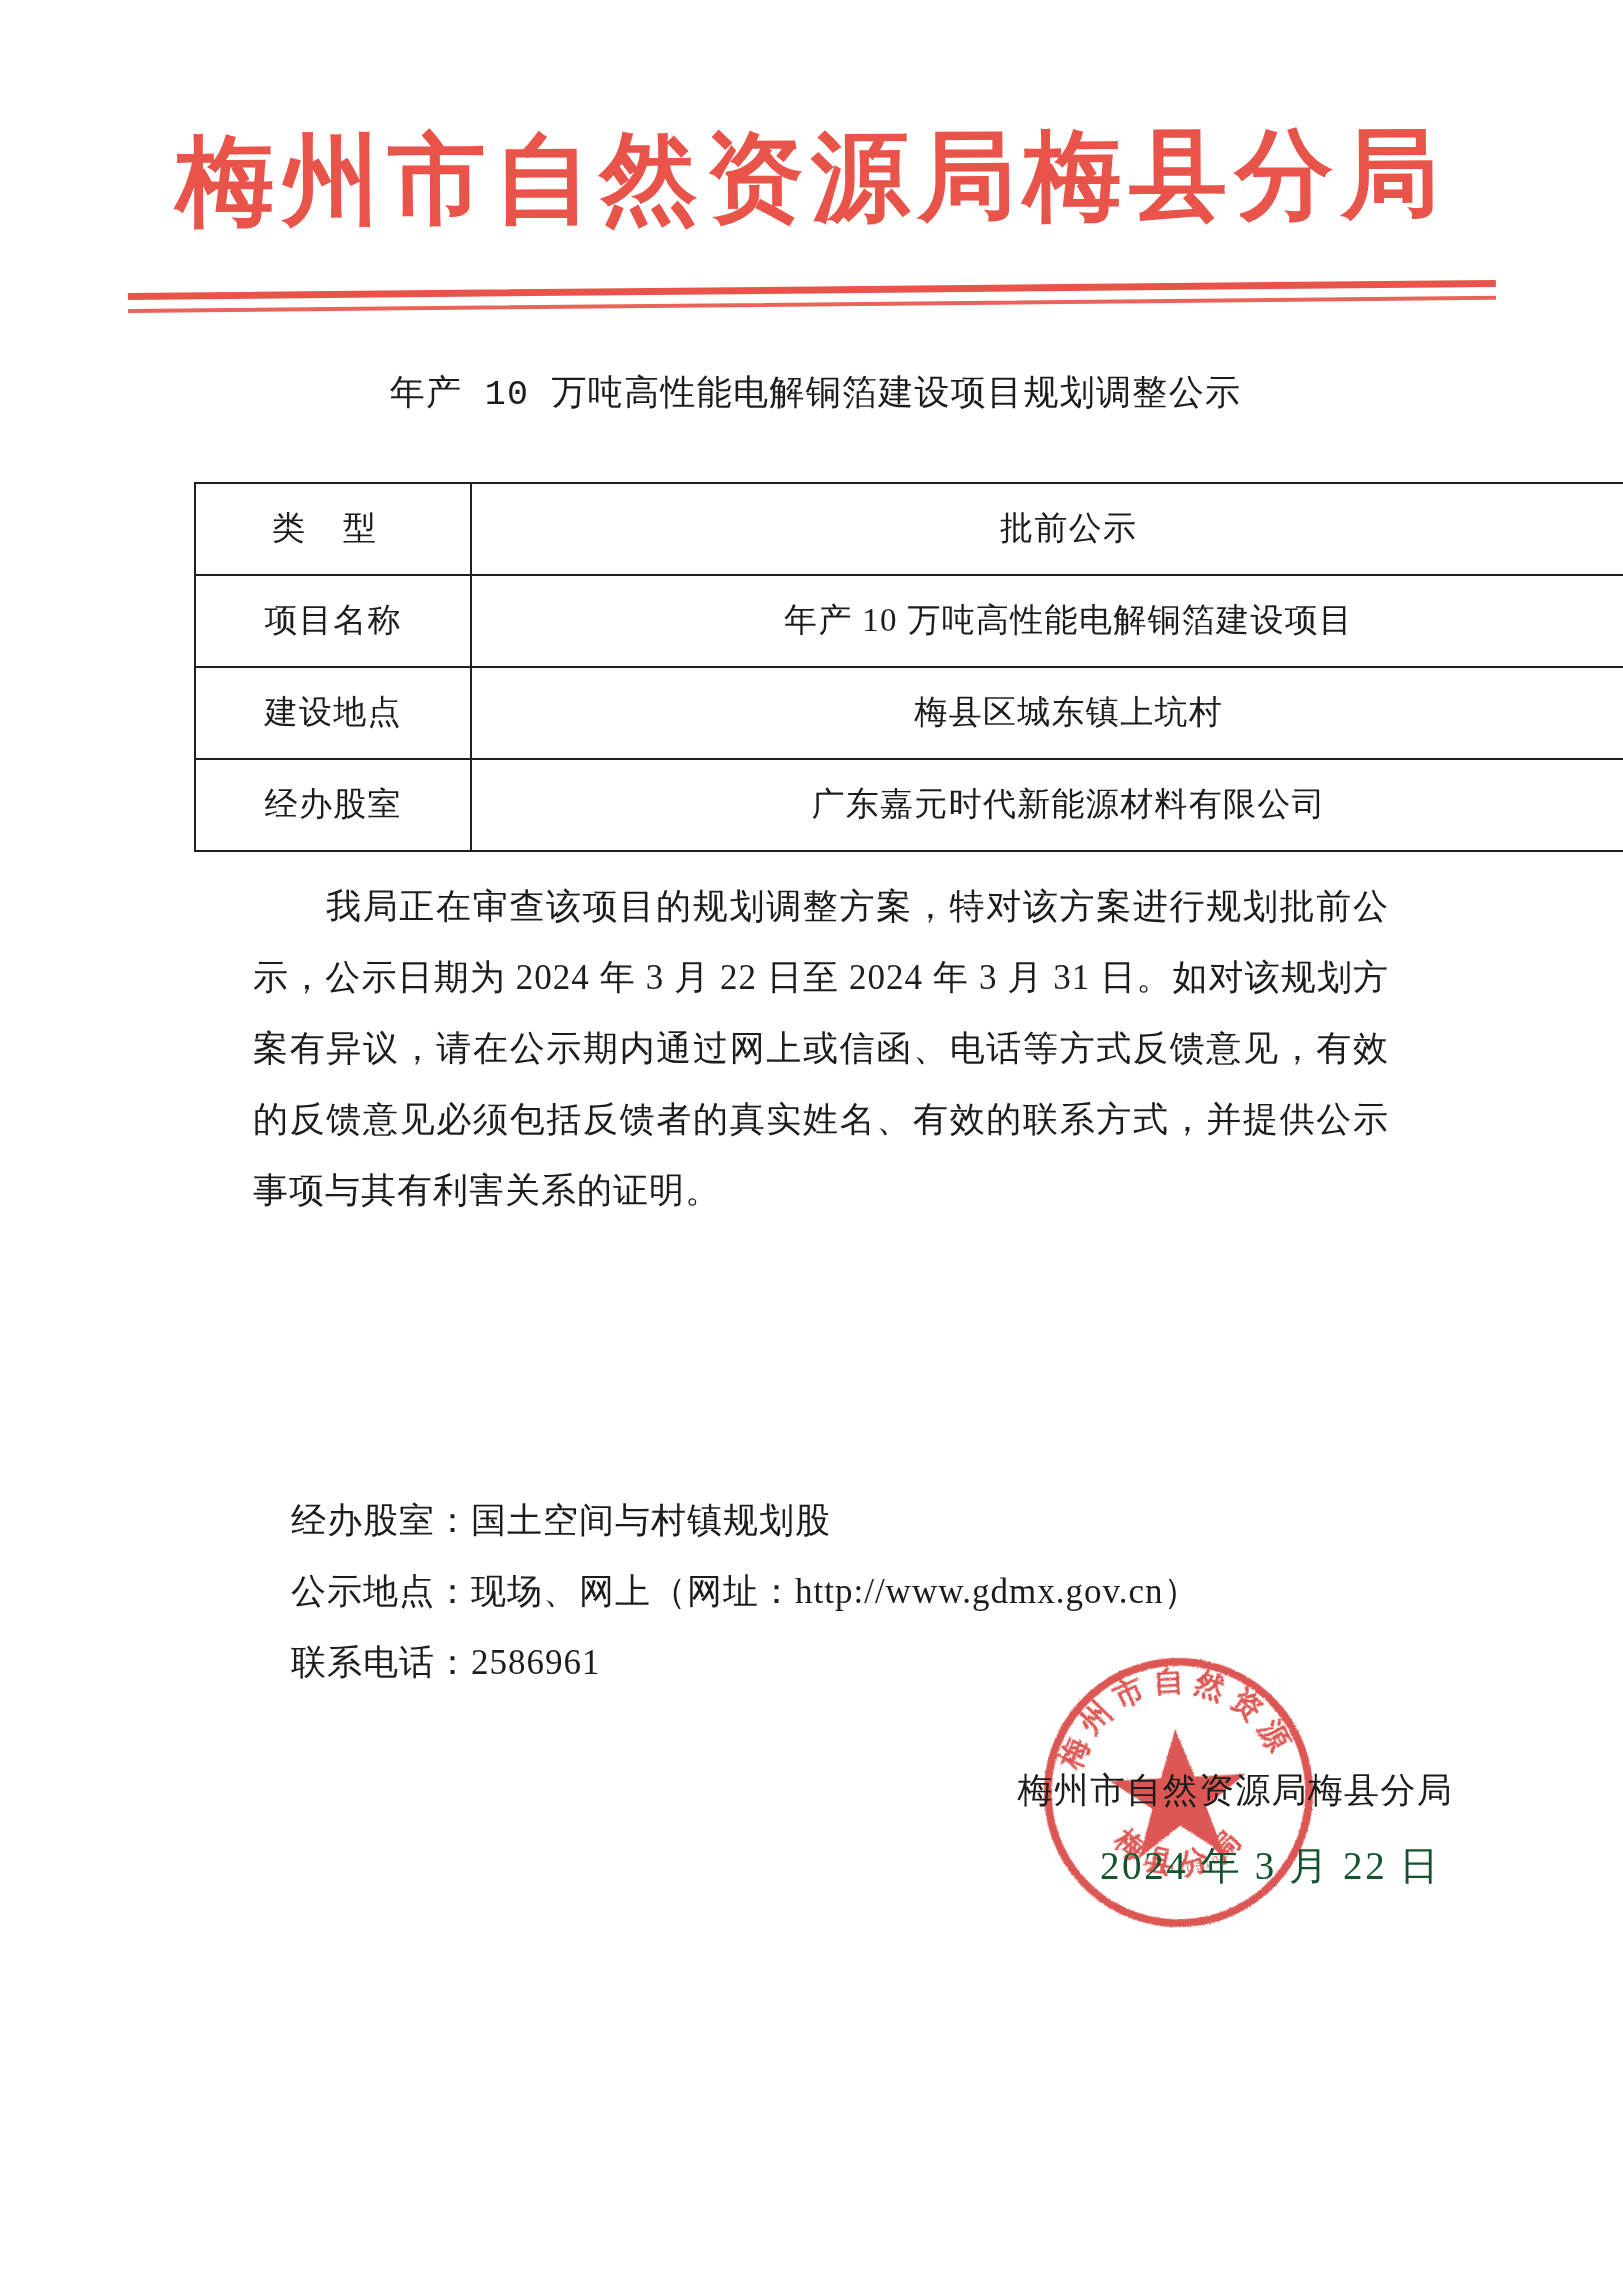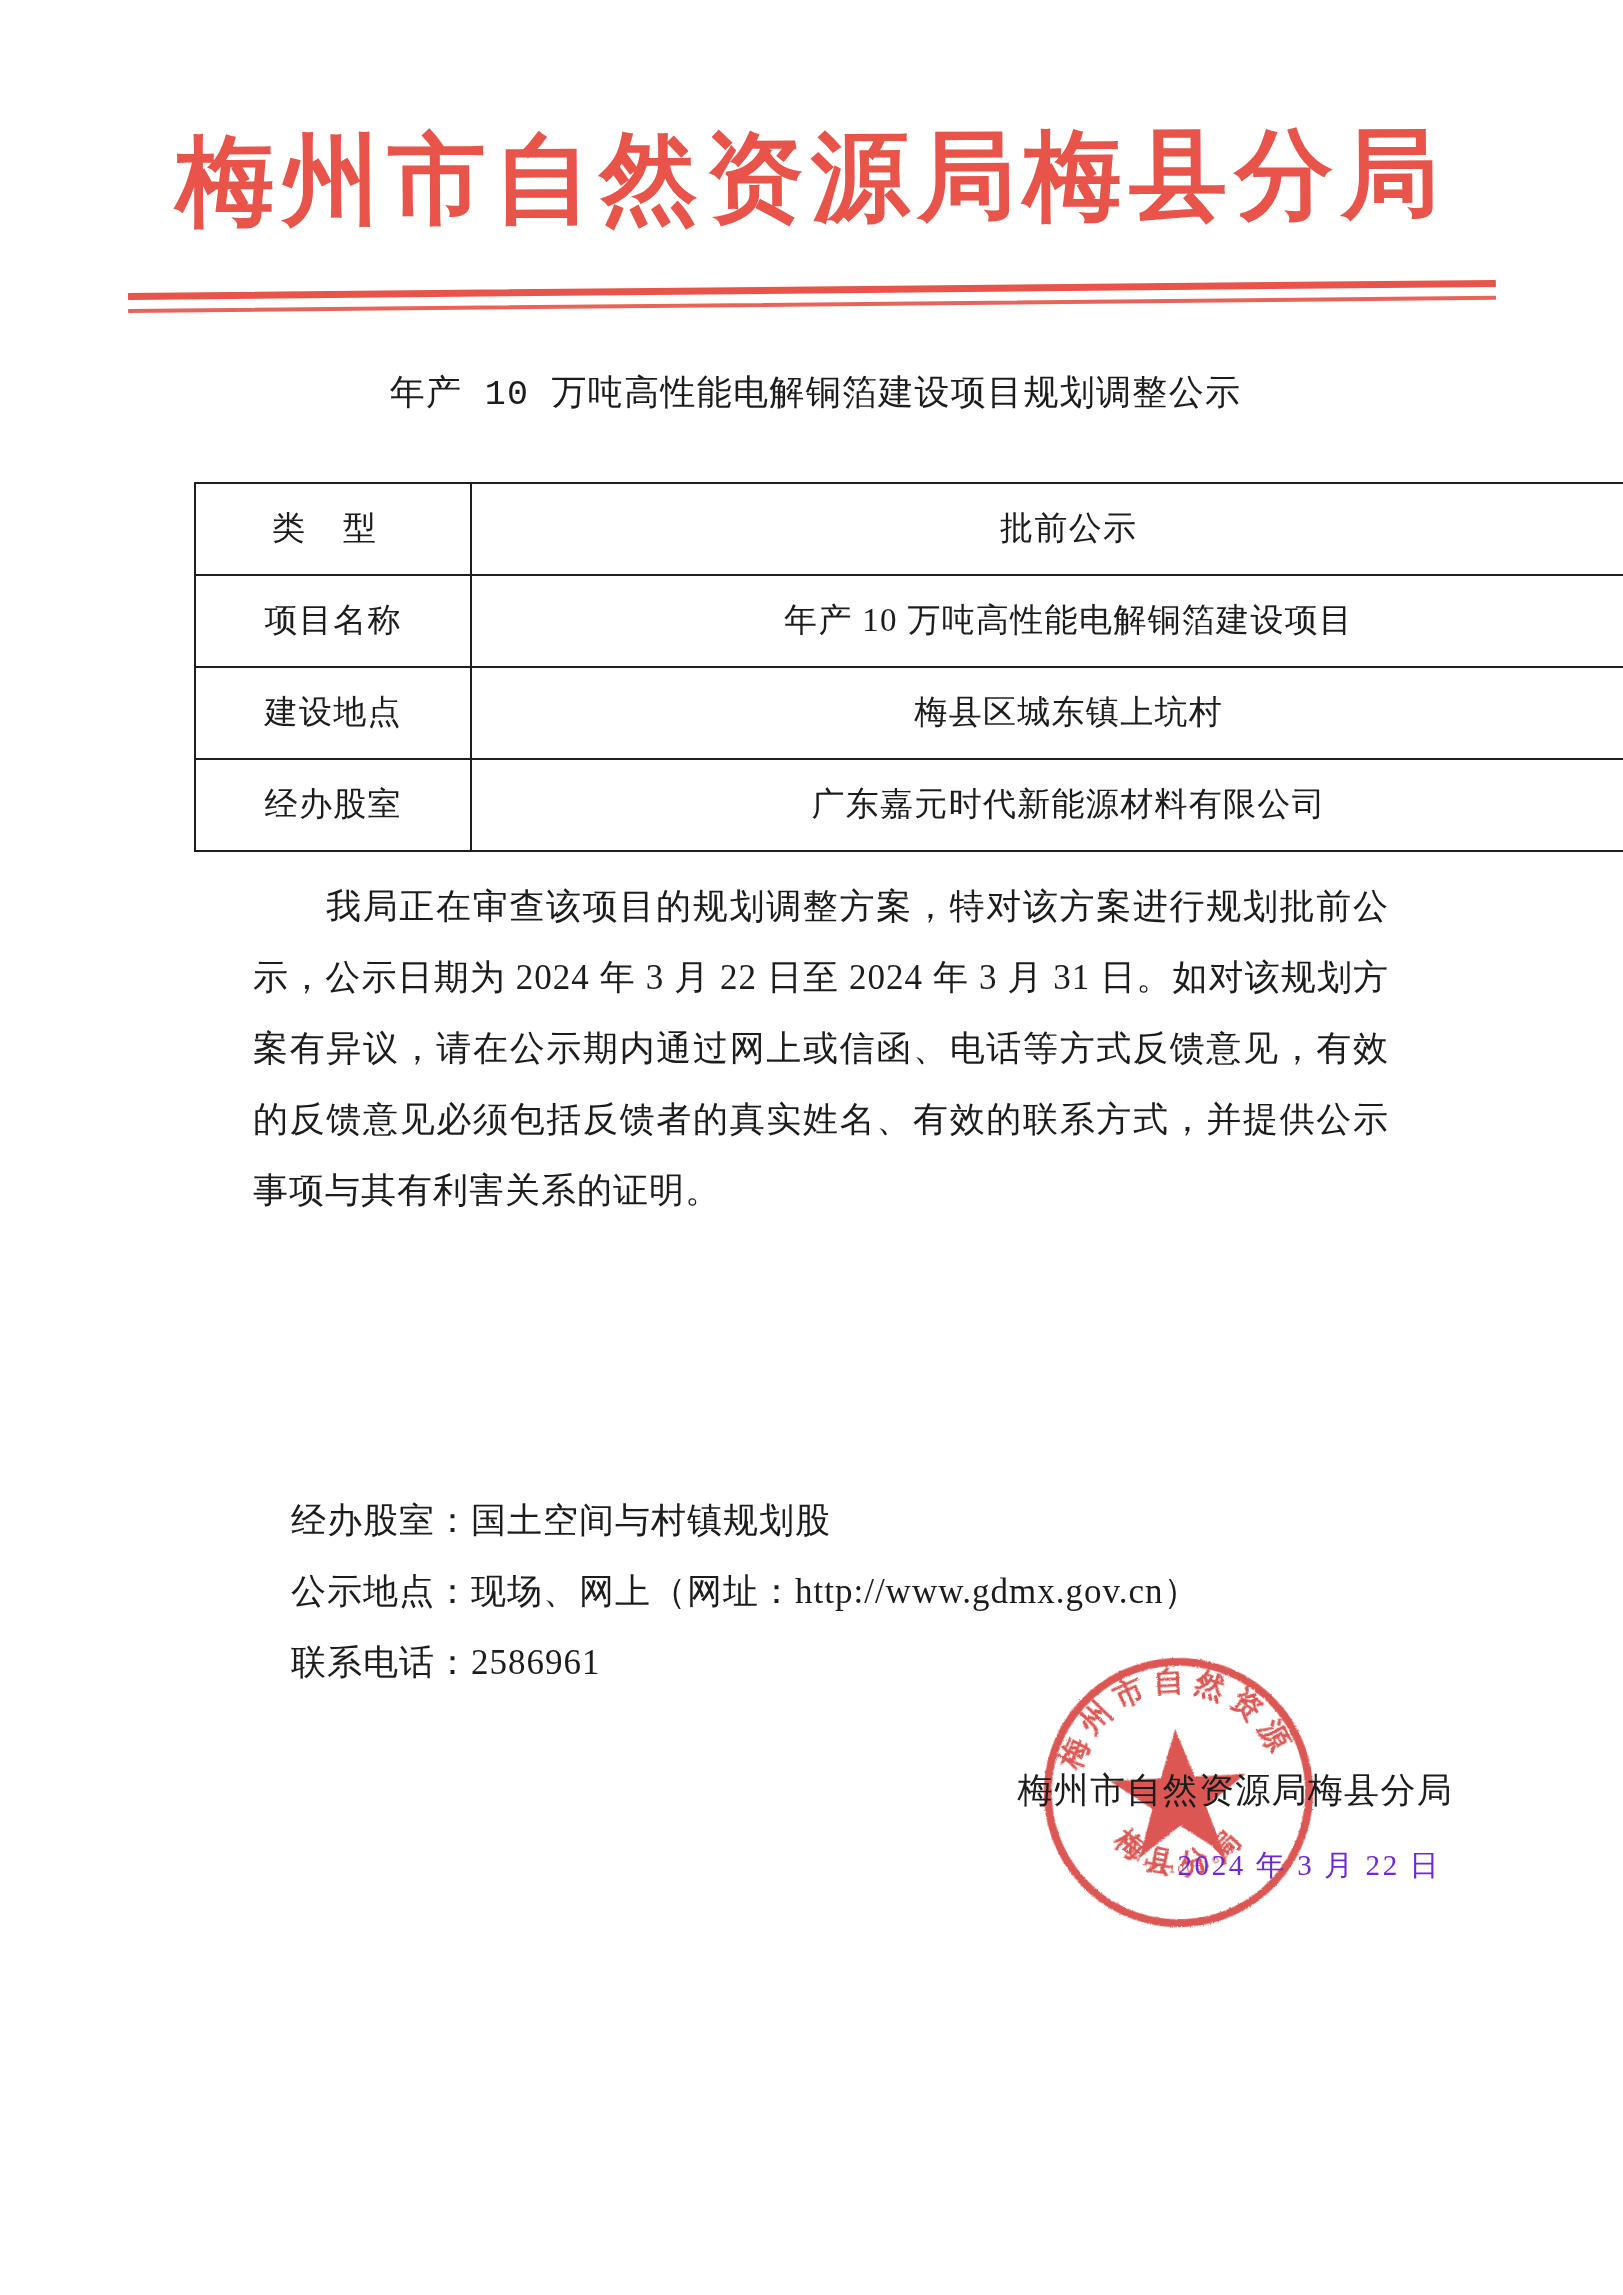--- a/index.html
+++ b/index.html
@@ -165,24 +165,24 @@
   }
   .sign-org {
     font-size: 35px;
     line-height: 59px;
     letter-spacing: 1.3px;
     color: #1c1c1c;
     white-space: nowrap;
     font-family: "Liberation Serif", "DejaVu Serif", serif;
   }
   .sign-date {
-    font-size: 29px;
+    font-size: 39px;
     line-height: 59px;
     letter-spacing: 2.6px;
-    color: #6d28d9;
+    color: #14532d;
     white-space: nowrap;
     padding-right: 11.8px;
     margin-top: 15.7px;
     font-family: "Liberation Serif", "DejaVu Serif", serif;
   }
 
   
   .seal {
     position: absolute;
     left: 1038px;

